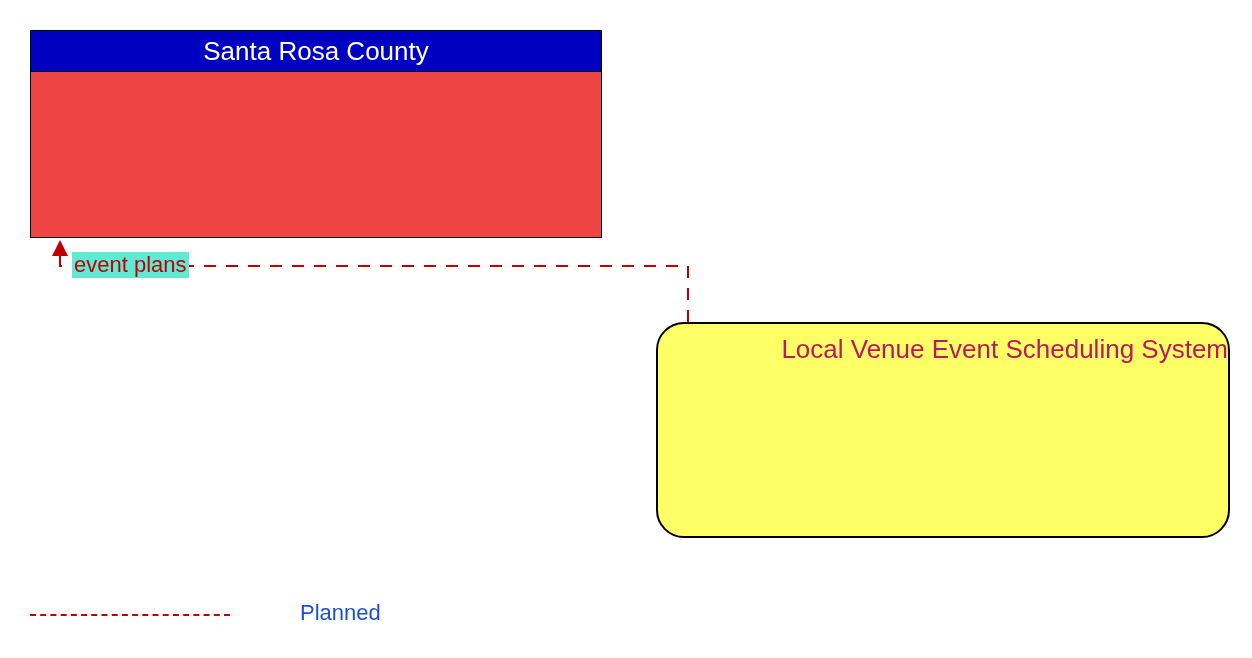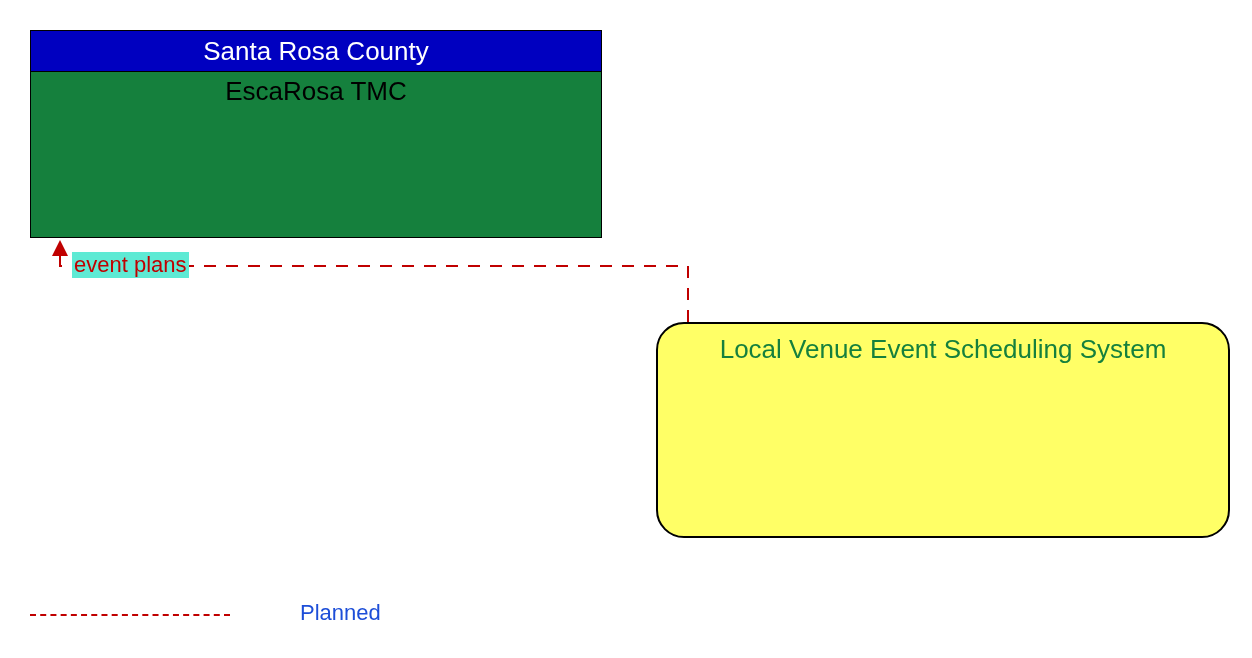--- a/index.html
+++ b/index.html
@@ -12,21 +12,21 @@
     position: relative;
     overflow: hidden;
   }
   .box-top {
     position: absolute;
     left: 30px;
     top: 30px;
     width: 572px;
     height: 208px;
     border: 1px solid #000;
-    background: #15803d;
+    background: #ef4444;
     box-sizing: border-box;
   }
   .box-top .header {
     background: #0000c0;
     color: #fff;
     font-size: 26px;
     text-align: center;
     height: 40px;
     line-height: 40px;
     border-bottom: 1px solid #000;
@@ -46,22 +46,23 @@
     width: 574px;
     height: 216px;
     border: 2px solid #000;
     border-radius: 28px;
     background: #ffff66;
     box-sizing: border-box;
     text-align: center;
   }
   .box-bottom .title {
     font-size: 26px;
-    color: #15803d;
+    color: #be185d;
     padding-top: 10px;
+    text-align: right;
   }
 
   svg.flow {
     position: absolute;
     left: 0;
     top: 0;
     width: 1252px;
     height: 658px;
     pointer-events: none;
   }
@@ -90,21 +91,20 @@
     top: 600px;
     font-size: 22px;
     color: #1d4ed8;
   }
 </style>
 </head>
 <body>
 
 <div class="box-top">
   <div class="header">Santa Rosa County</div>
-  <div class="body-title">EscaRosa TMC</div>
 </div>
 
 <div class="box-bottom">
   <div class="title">Local Venue Event Scheduling System</div>
 </div>
 
 <svg class="flow">
   <defs>
     <marker id="arrowhead" markerWidth="8" markerHeight="8" refX="6" refY="4" orient="auto">
       <path d="M0,0 L8,4 L0,8 Z" fill="#c00000"></path>

